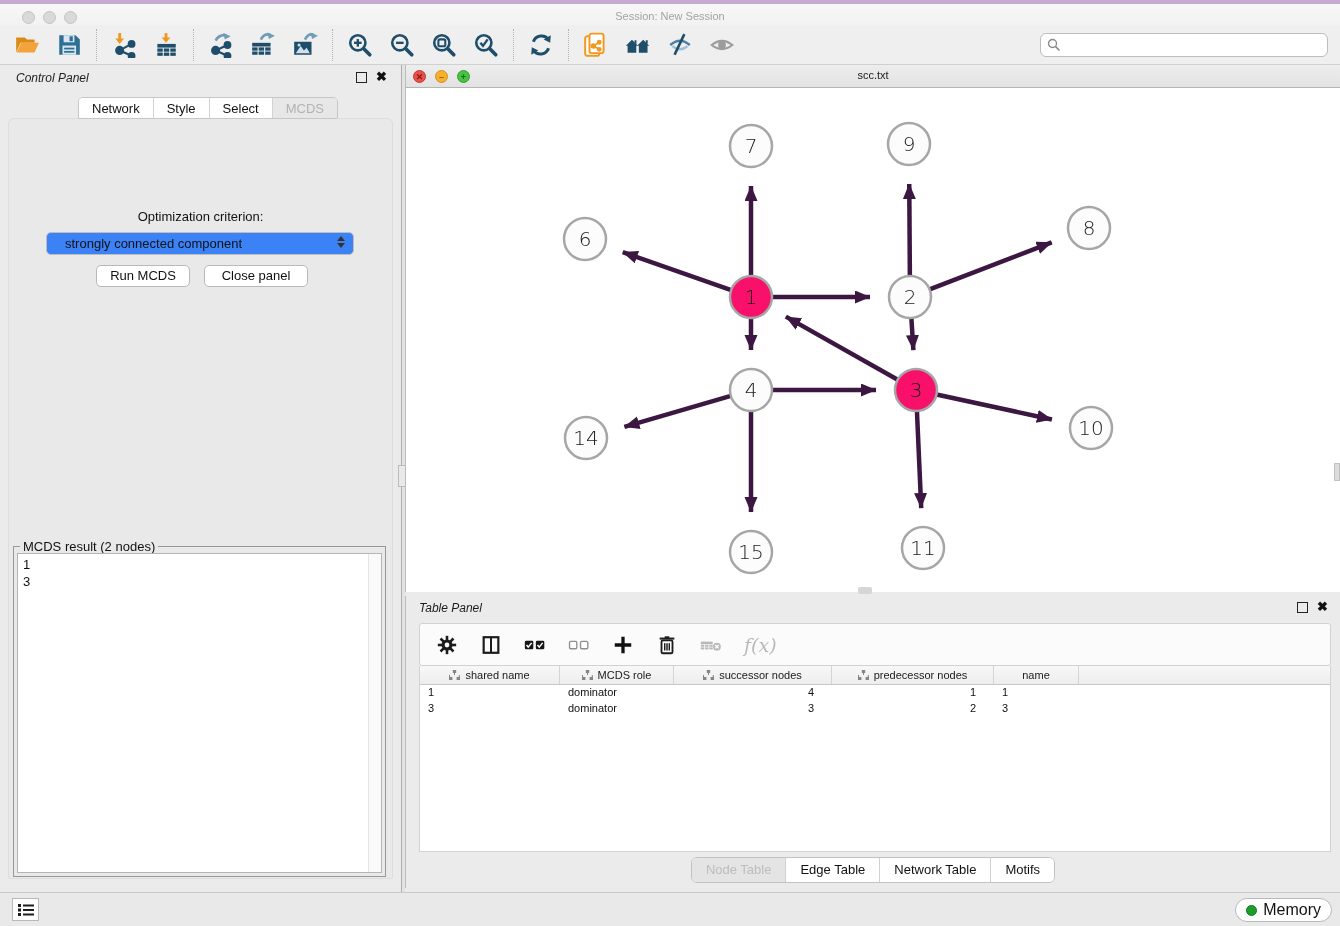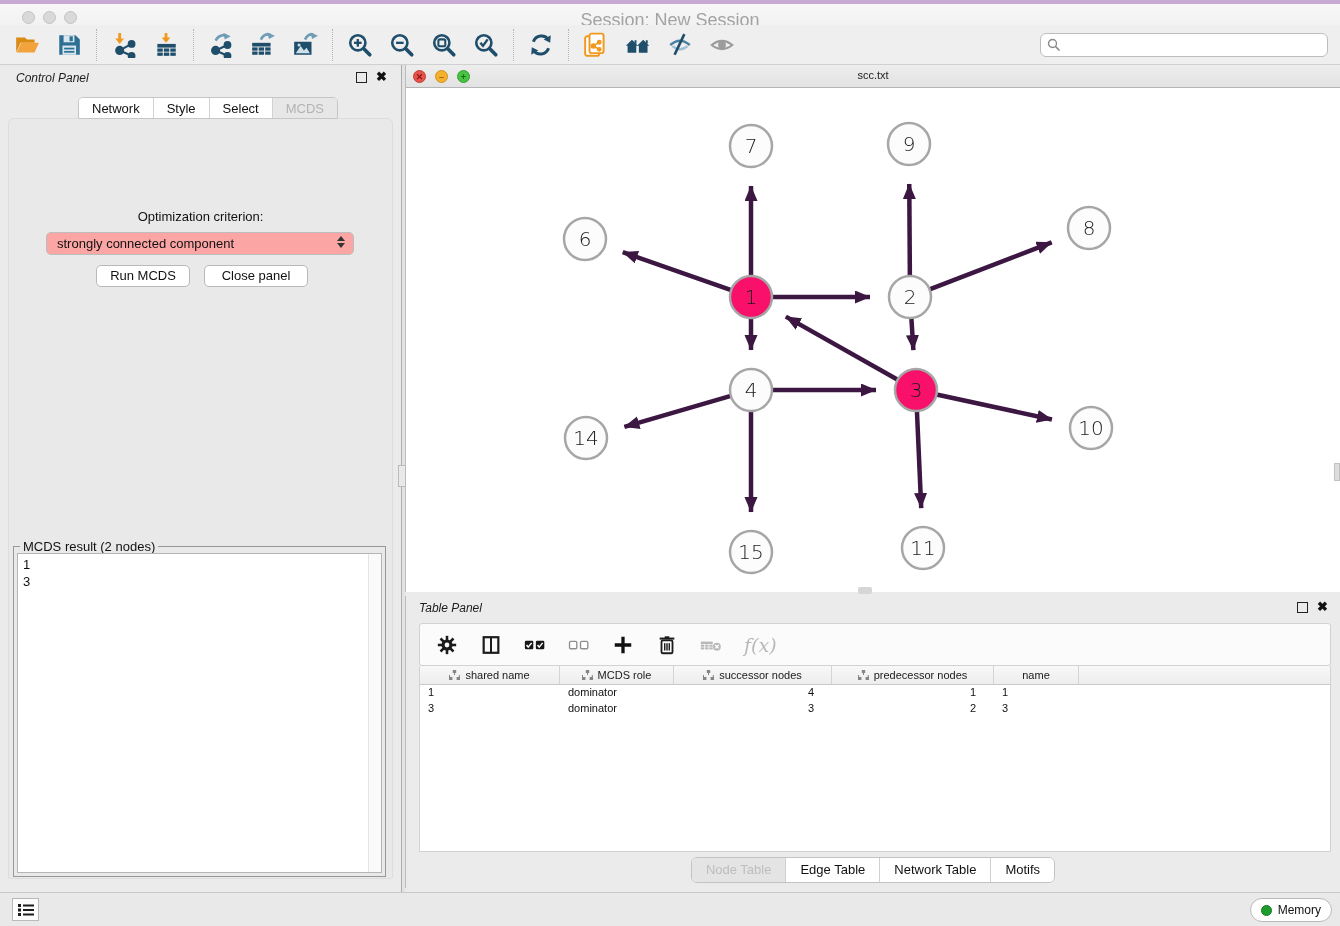--- a/index.html
+++ b/index.html
@@ -5,21 +5,21 @@
   * { margin:0; padding:0; box-sizing:border-box; }
   html,body { width:1340px; height:926px; font-family:"Liberation Sans", sans-serif; background:#ebebeb; overflow:hidden; }
   .window { position:absolute; left:0; top:0; width:1340px; height:926px; background:#ebebeb; }
 
   
   .titlebar { position:absolute; left:0; top:0; width:1340px; height:25px;
     background:linear-gradient(#f7f7f7,#f2f2f2); border-top:4px solid #c7a9d4; }
   .traffic { position:absolute; top:7px; width:13px; height:13px; border-radius:50%; }
   .t-main { background:#d9d9d9; border:1px solid #c3c3c3; }
   .titlebar-title { position:absolute; top:6px; left:0; width:100%; text-align:center;
-    font-size:18px; color:#a3a3a3; }
+    font-size:11px; color:#a3a3a3; }
 
   
   .toolbar { position:absolute; left:0; top:25px; width:1340px; height:40px;
     background:#efefef; border-bottom:1px solid #d0d0d0; display:flex; align-items:center; }
   .tb-group { display:flex; align-items:center; gap:16px; padding:0 14px; }
   .tb-sep { width:0; height:32px; border-left:1px dotted #b3b3b3; }
   .tbicon { width:26px; height:26px; display:block; cursor:pointer; }
   .search-wrap { position:absolute; right:12px; top:8px; width:288px; height:24px; }
   .search-wrap input { width:100%; height:100%; border:1px solid #bdbdbd; border-radius:6px;
     padding:0 6px 0 26px; font-size:12px; background:#fff; outline:none; }
@@ -34,23 +34,23 @@
   .cp-content { position:absolute; left:8px; right:8px; top:53px; bottom:13px;
     background:#e9e9e9; border:1px solid #dddddd; border-radius:6px 6px 2px 2px; }
   .tabstrip { position:absolute; top:32px; left:78px; height:22px; display:flex; z-index:3;
     border:1px solid #c6c6c6; border-radius:5px 5px 0 0; overflow:hidden; background:#fff; }
   .tab { padding:3px 13px 4px 13px; font-size:13px; color:#111; background:#fff;
     border-right:1px solid #d2d2d2; cursor:pointer; white-space:nowrap; }
   .tab:last-child { border-right:none; }
   .tab.active { background:#e7e7e7; color:#b3b3b3; }
 
   .opt-label { position:absolute; left:0; top:90px; width:100%; text-align:center; font-size:13px; color:#111; }
-  .mcds-select { position:absolute; left:37px; top:113px; width:308px; height:23px; background:#fca5a5;
+  .mcds-select { position:absolute; left:37px; top:113px; width:308px; height:23px; background:#3b82f6;
     border:1px solid #bdbdbd; border-radius:5px; font-size:13px; color:#111;
-    display:flex; align-items:center; padding-left:10px; cursor:pointer; }
+    display:flex; align-items:center; padding-left:18px; cursor:pointer; }
   .sel-arrows { position:absolute; right:8px; top:3px; display:flex; flex-direction:column; gap:2px; }
   .arr-up { width:0; height:0; border-left:4px solid transparent; border-right:4px solid transparent; border-bottom:5px solid #333; }
   .arr-dn { width:0; height:0; border-left:4px solid transparent; border-right:4px solid transparent; border-top:5px solid #333; }
   .btn { position:absolute; top:146px; height:22px; background:#fff; border:1px solid #b9b9b9;
     border-radius:5px; font-size:13px; color:#111; text-align:center; line-height:20px; cursor:pointer; }
   .btn-run { left:87px; width:94px; }
   .btn-close { left:195px; width:104px; }
 
   .result-box { position:absolute; left:4px; right:6px; top:427px; bottom:1px;
     border:1px solid #989898; background:#e9e9e9; }
@@ -99,21 +99,21 @@
   .tp-tabgroup { display:flex; border:1px solid #c2c2c2; border-radius:6px; overflow:hidden; background:#fff; }
   .tp-tab { padding:4px 14px 5px 14px; font-size:13px; color:#111; background:#fff; border-right:1px solid #d0d0d0; cursor:pointer; }
   .tp-tab:last-child { border-right:none; }
   .tp-tab.active { background:#e4e4e4; color:#bdbdbd; }
 
   
   .statusbar { position:absolute; left:0; top:892px; width:1340px; height:34px; background:#e9e9e9; border-top:1px solid #c9c9c9; }
   .list-btn { position:absolute; left:12px; top:5px; width:27px; height:23px; background:#fdfdfd; border:1px solid #b9b9b9; cursor:pointer;
     display:flex; align-items:center; justify-content:center; }
   .mem-btn { position:absolute; right:8px; top:5px; height:24px; background:#fff; border:1px solid #b9b9b9; border-radius:12px;
-    display:flex; align-items:center; gap:6px; padding:0 10px; font-size:12px; color:#111; cursor:pointer; }
+    display:flex; align-items:center; gap:6px; padding:0 10px; font-size:16px; color:#111; cursor:pointer; }
   .mem-dot { width:11px; height:11px; border-radius:50%; background:#1d9e2c; border:1px solid #14771f; }
 </style>
 </head>
 <body>
 
 <div class="window">
 
   <div class="titlebar">
     <div class="traffic t-main" style="left:22px"></div>
     <div class="traffic t-main" style="left:43px"></div>

